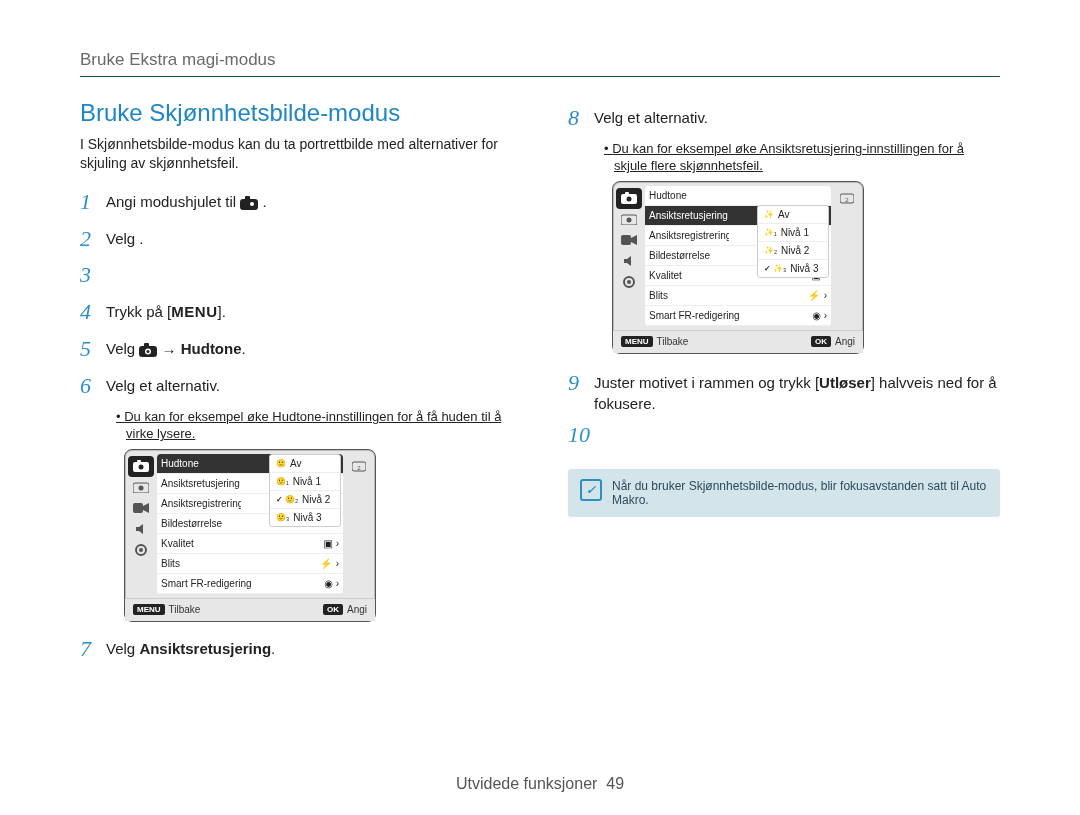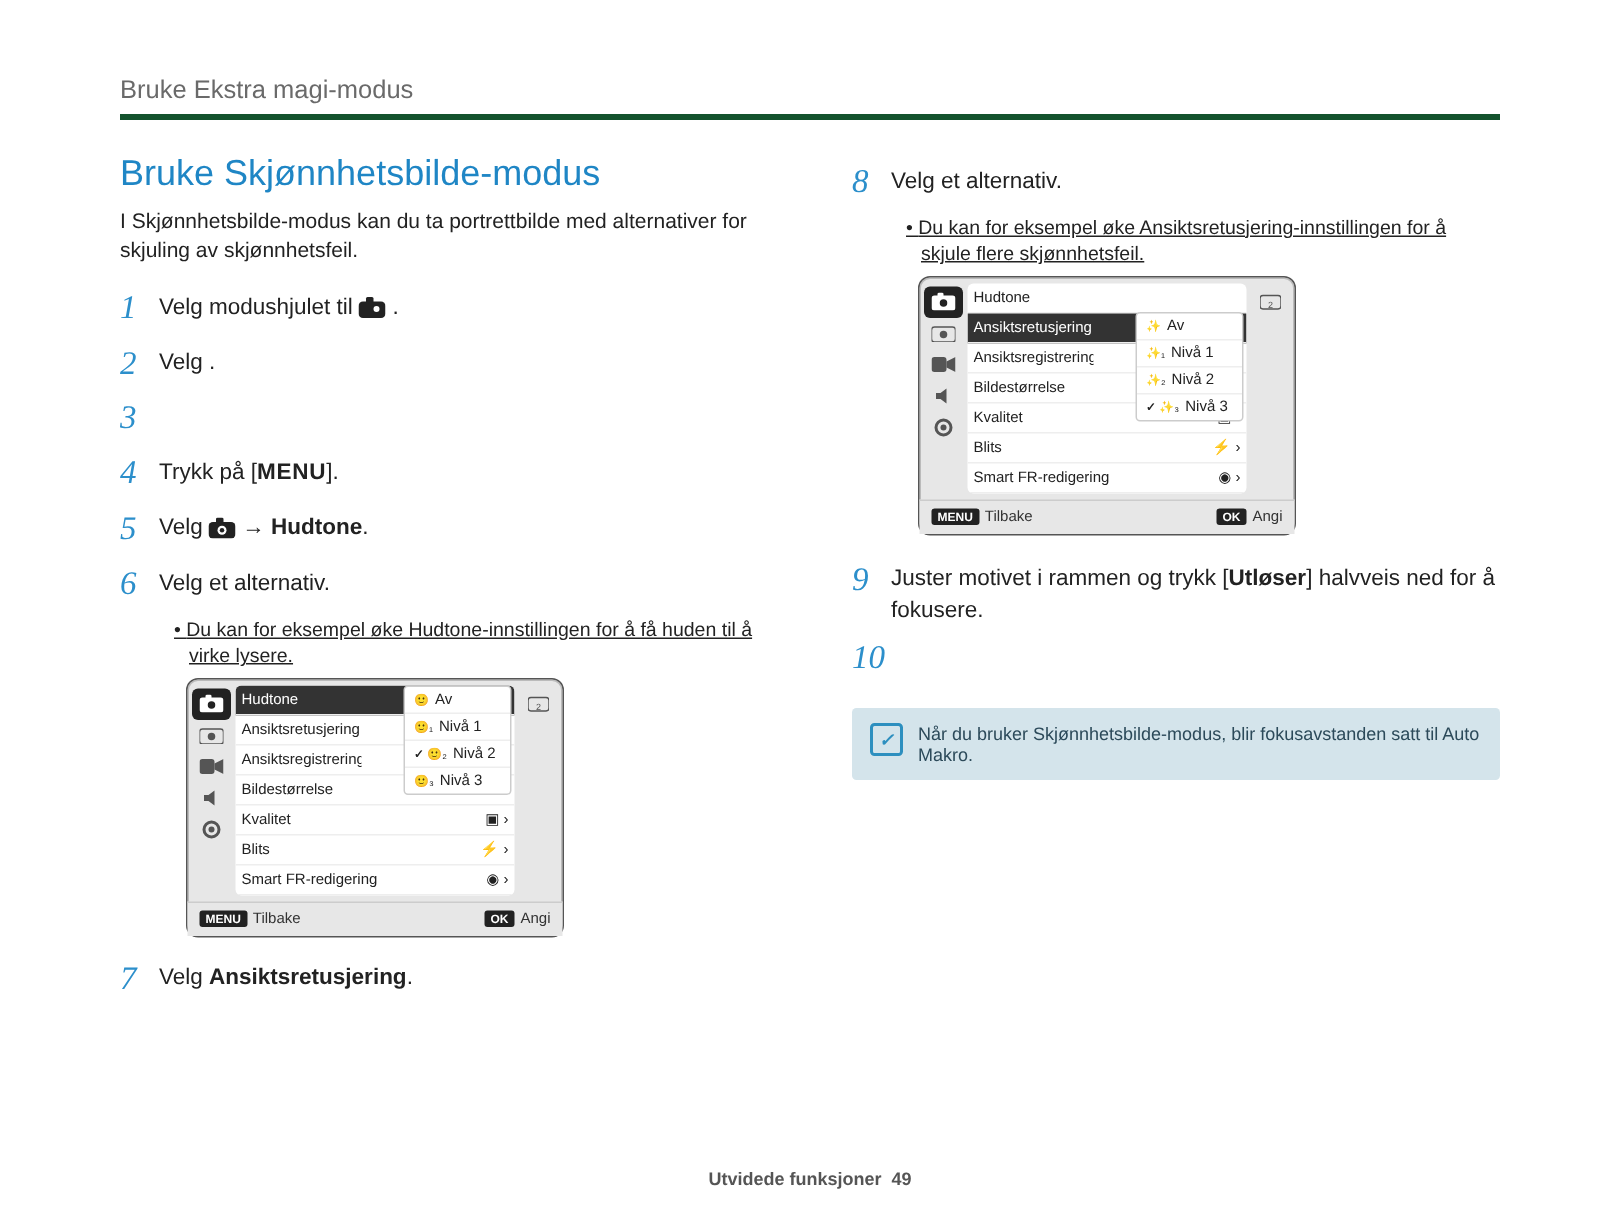--- a/index.html
+++ b/index.html
@@ -10,21 +10,21 @@
     width: 1080px;
     height: 815px;
     box-sizing: border-box;
     padding: 50px 80px 20px 80px;
     position: relative;
   }
   .breadcrumb {
     font-size: 17px;
     color: #6a6a6a;
     font-weight: 300;
-    border-bottom: 4px solid #14532d;
+    border-bottom: 1px solid #14532d;
     padding-bottom: 6px;
     margin-bottom: 22px;
   }
   .columns {
     display: flex;
     gap: 56px;
   }
   .col { flex: 1; min-width: 0; }
   h1.section-title {
     color: #1f86c5;
@@ -170,42 +170,41 @@
     font-style: italic;
     flex:none;
     font-size:12px;
   }
 
   .footer {
     position:absolute;
     bottom:22px;
     left:0; right:0;
     text-align:center;
-    font-size:12px;
+    font-size:16px;
     color:#555;
-    font-weight:bold;
   }
   .lcd-mid-rel { position:relative; }
   .chk::before { content:"✓ "; font-weight:bold; }
 </style>
 </head>
 <body>
 
 <div class="breadcrumb">Bruke Ekstra magi-modus</div>
 
 <div class="columns">
 
   <div class="col">
     <h1 class="section-title">Bruke Skjønnhetsbilde-modus</h1>
     <p class="intro">I Skjønnhetsbilde-modus kan du ta portrettbilde med alternativer for skjuling av skjønnhetsfeil.</p>
 
     <div class="step">
       <div class="step-num">1</div>
       <div class="step-body">
-        <span>Velg modushjulet til </span>
+        <span>Angi modushjulet til </span>
         <span class="icon-cam">
           <svg width="18" height="14" viewBox="0 0 18 14">
               <rect x="0" y="3" width="18" height="11" rx="3" fill="#222"></rect>
               <rect x="5" y="0" width="5" height="4" rx="1" fill="#222"></rect>
               <circle cx="12" cy="8" r="2" fill="#fff"></circle>
             </svg>
         </span>
         <span>.</span>
       </div>
     </div>

